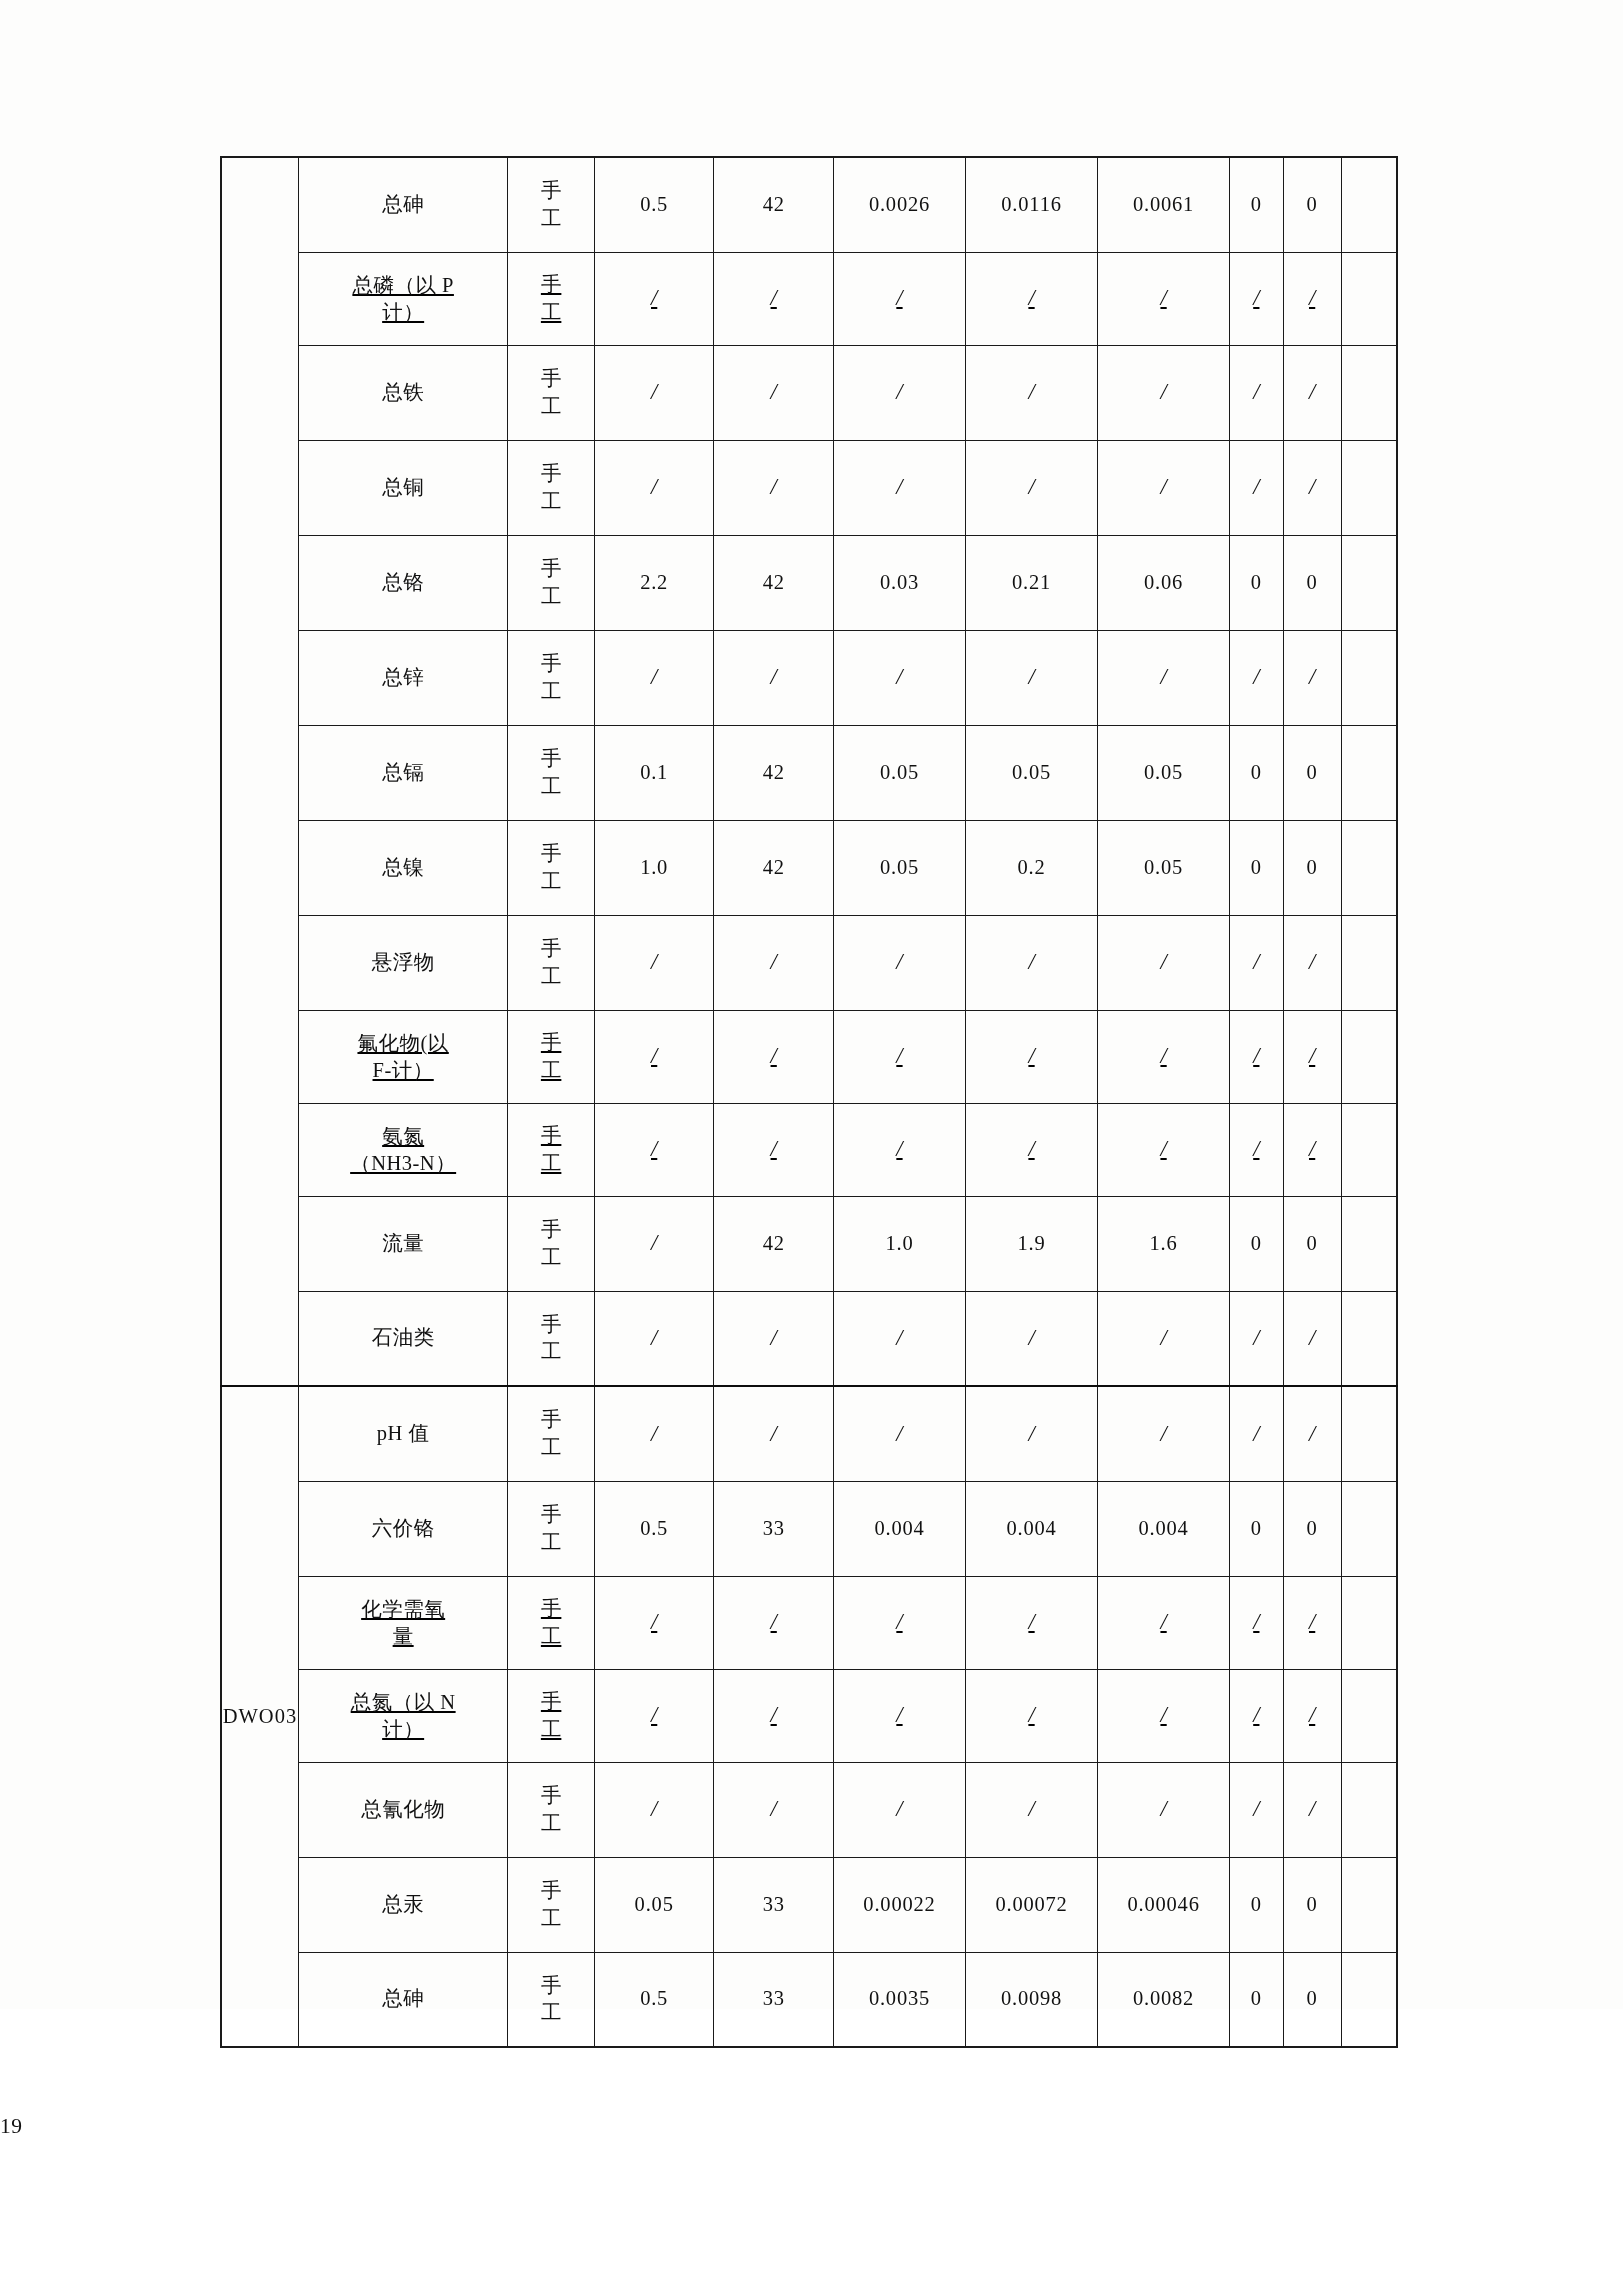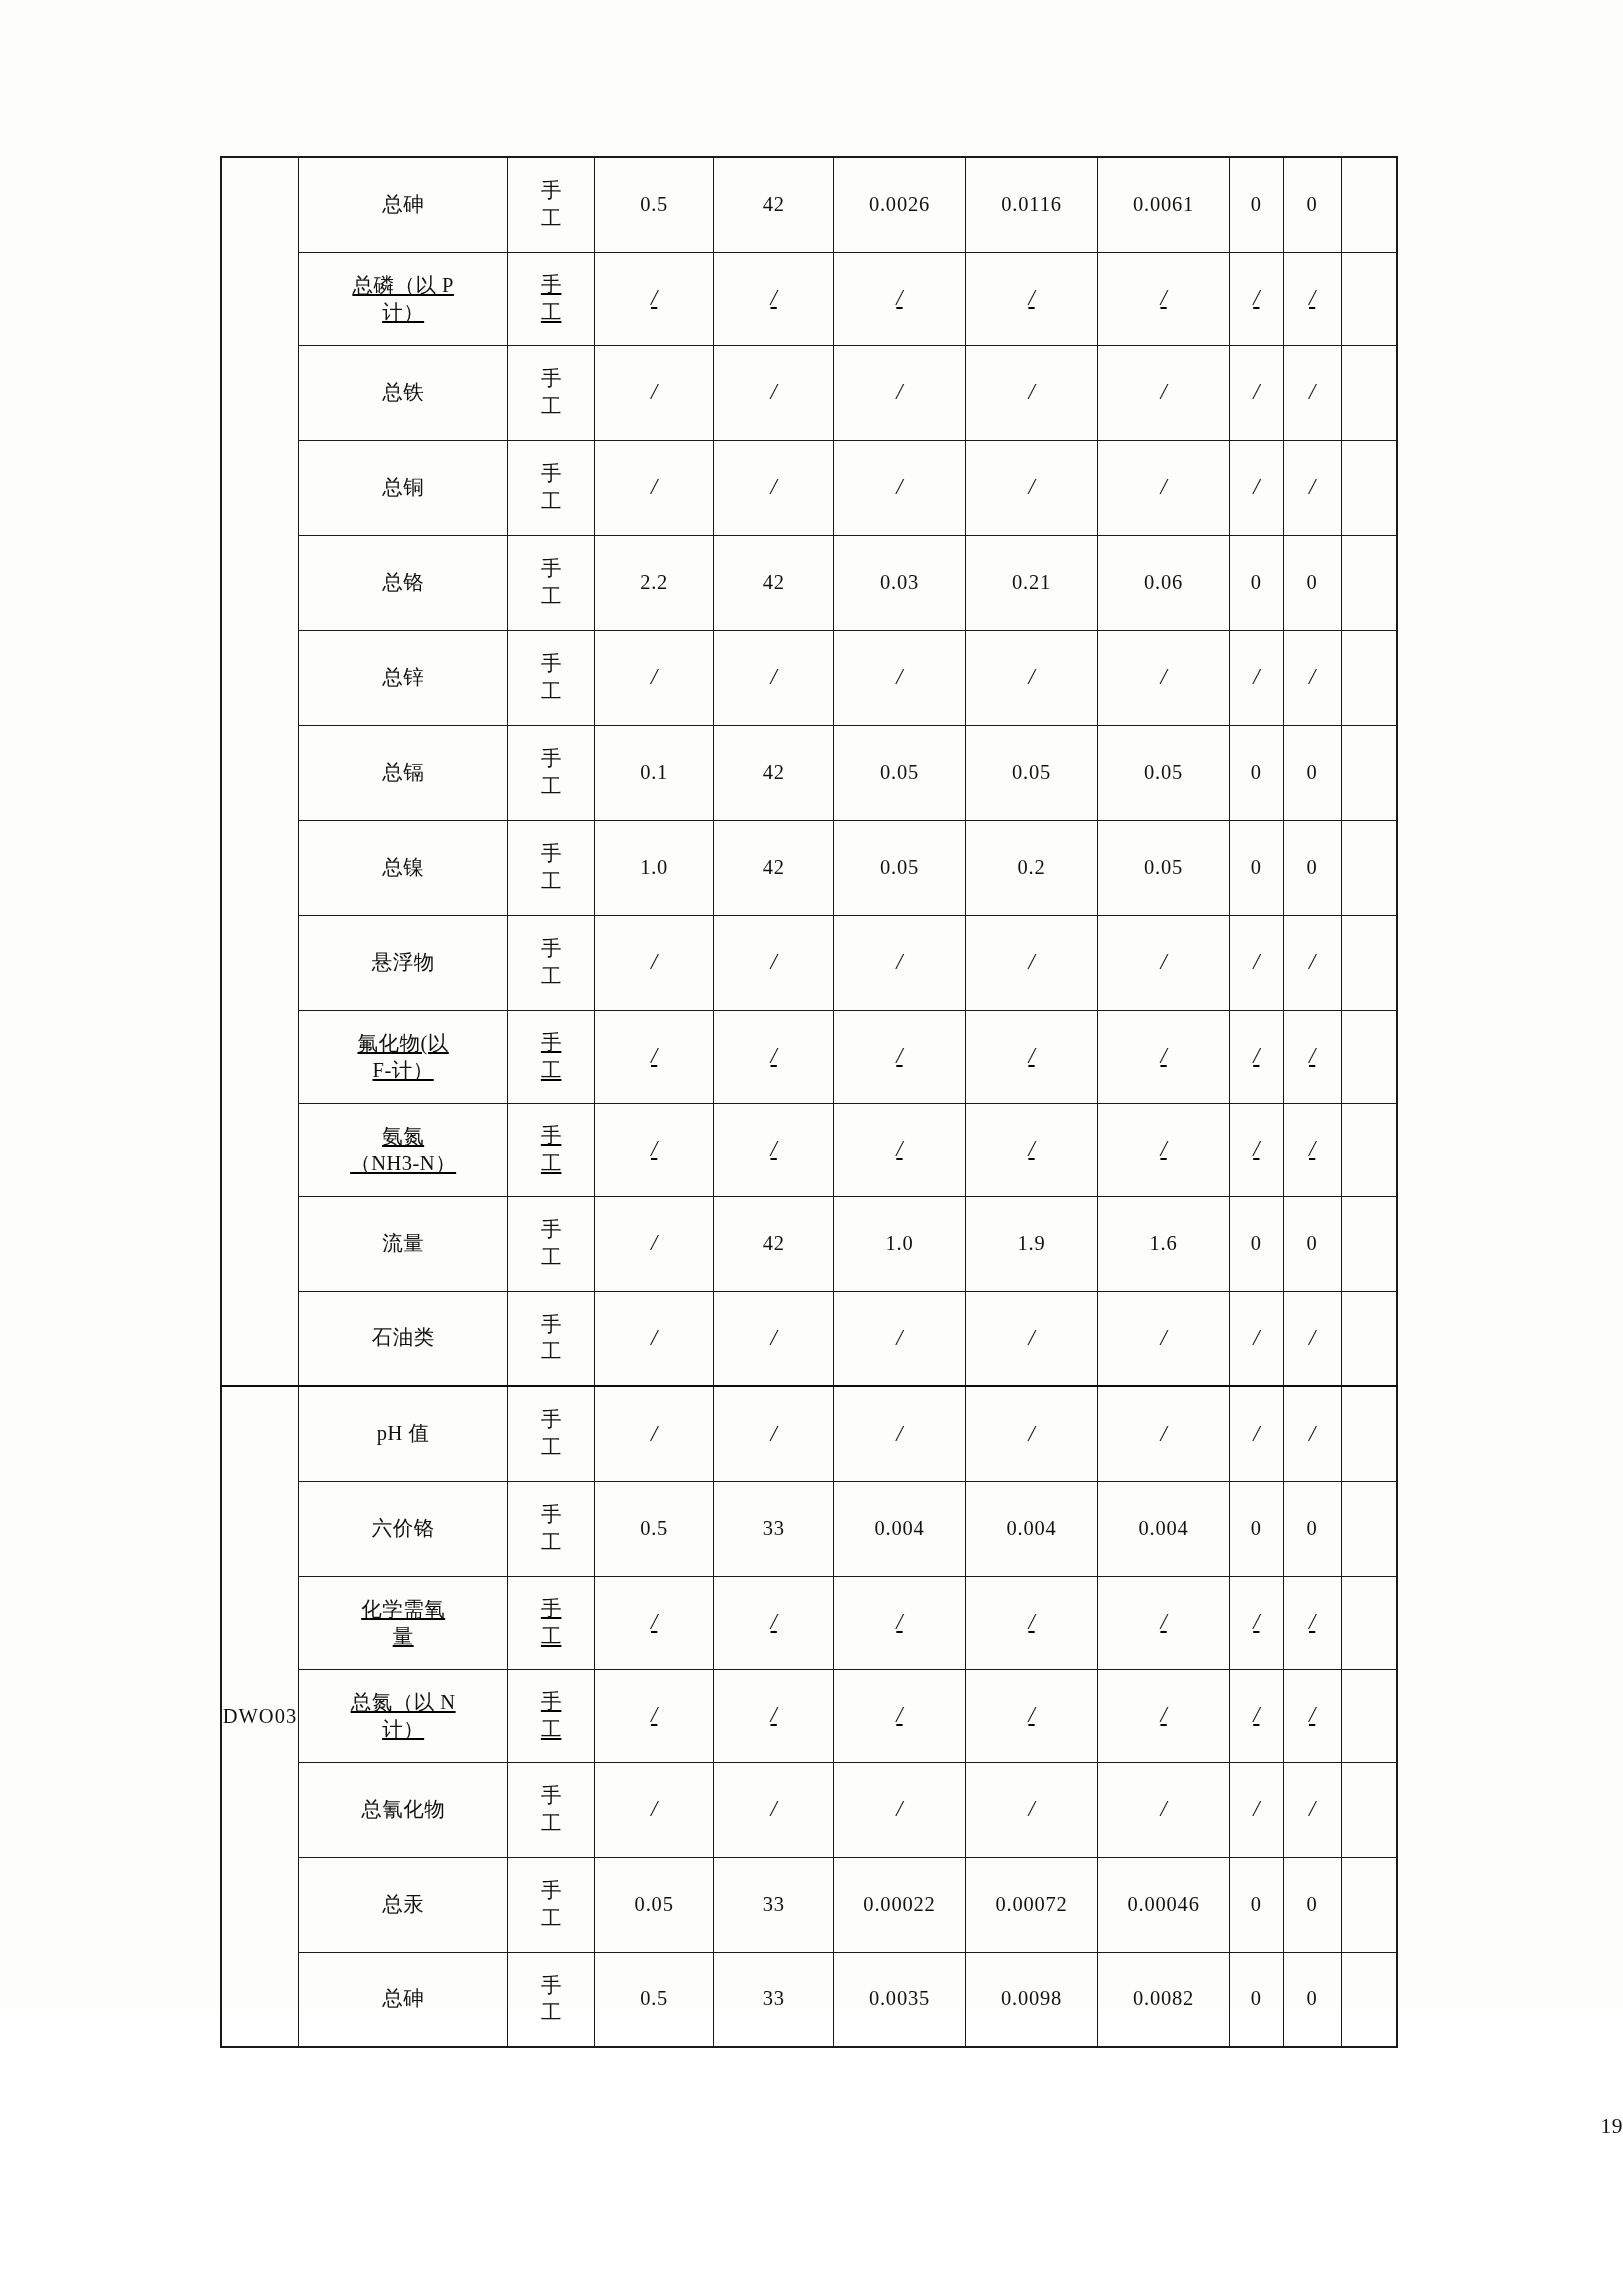--- a/index.html
+++ b/index.html
@@ -105,21 +105,21 @@
 
   
   tr.block-start > td { border-top: 2.6px solid #0d0d0d; }
 
   
   #page-number {
     position: absolute;
     left: 0;
     top: 2114px;
     width: 1623px;
-    text-align: right;
+    text-align: left;
     font-size: 21.5px;
     font-family: "Liberation Serif", "DejaVu Serif", serif;
     color: #111;
     letter-spacing: 0.5px;
   }
 
   
   .h-tall   { height: 93px; text-decoration: underline; }
   .h-mid    { height: 95px; }
 </style>

